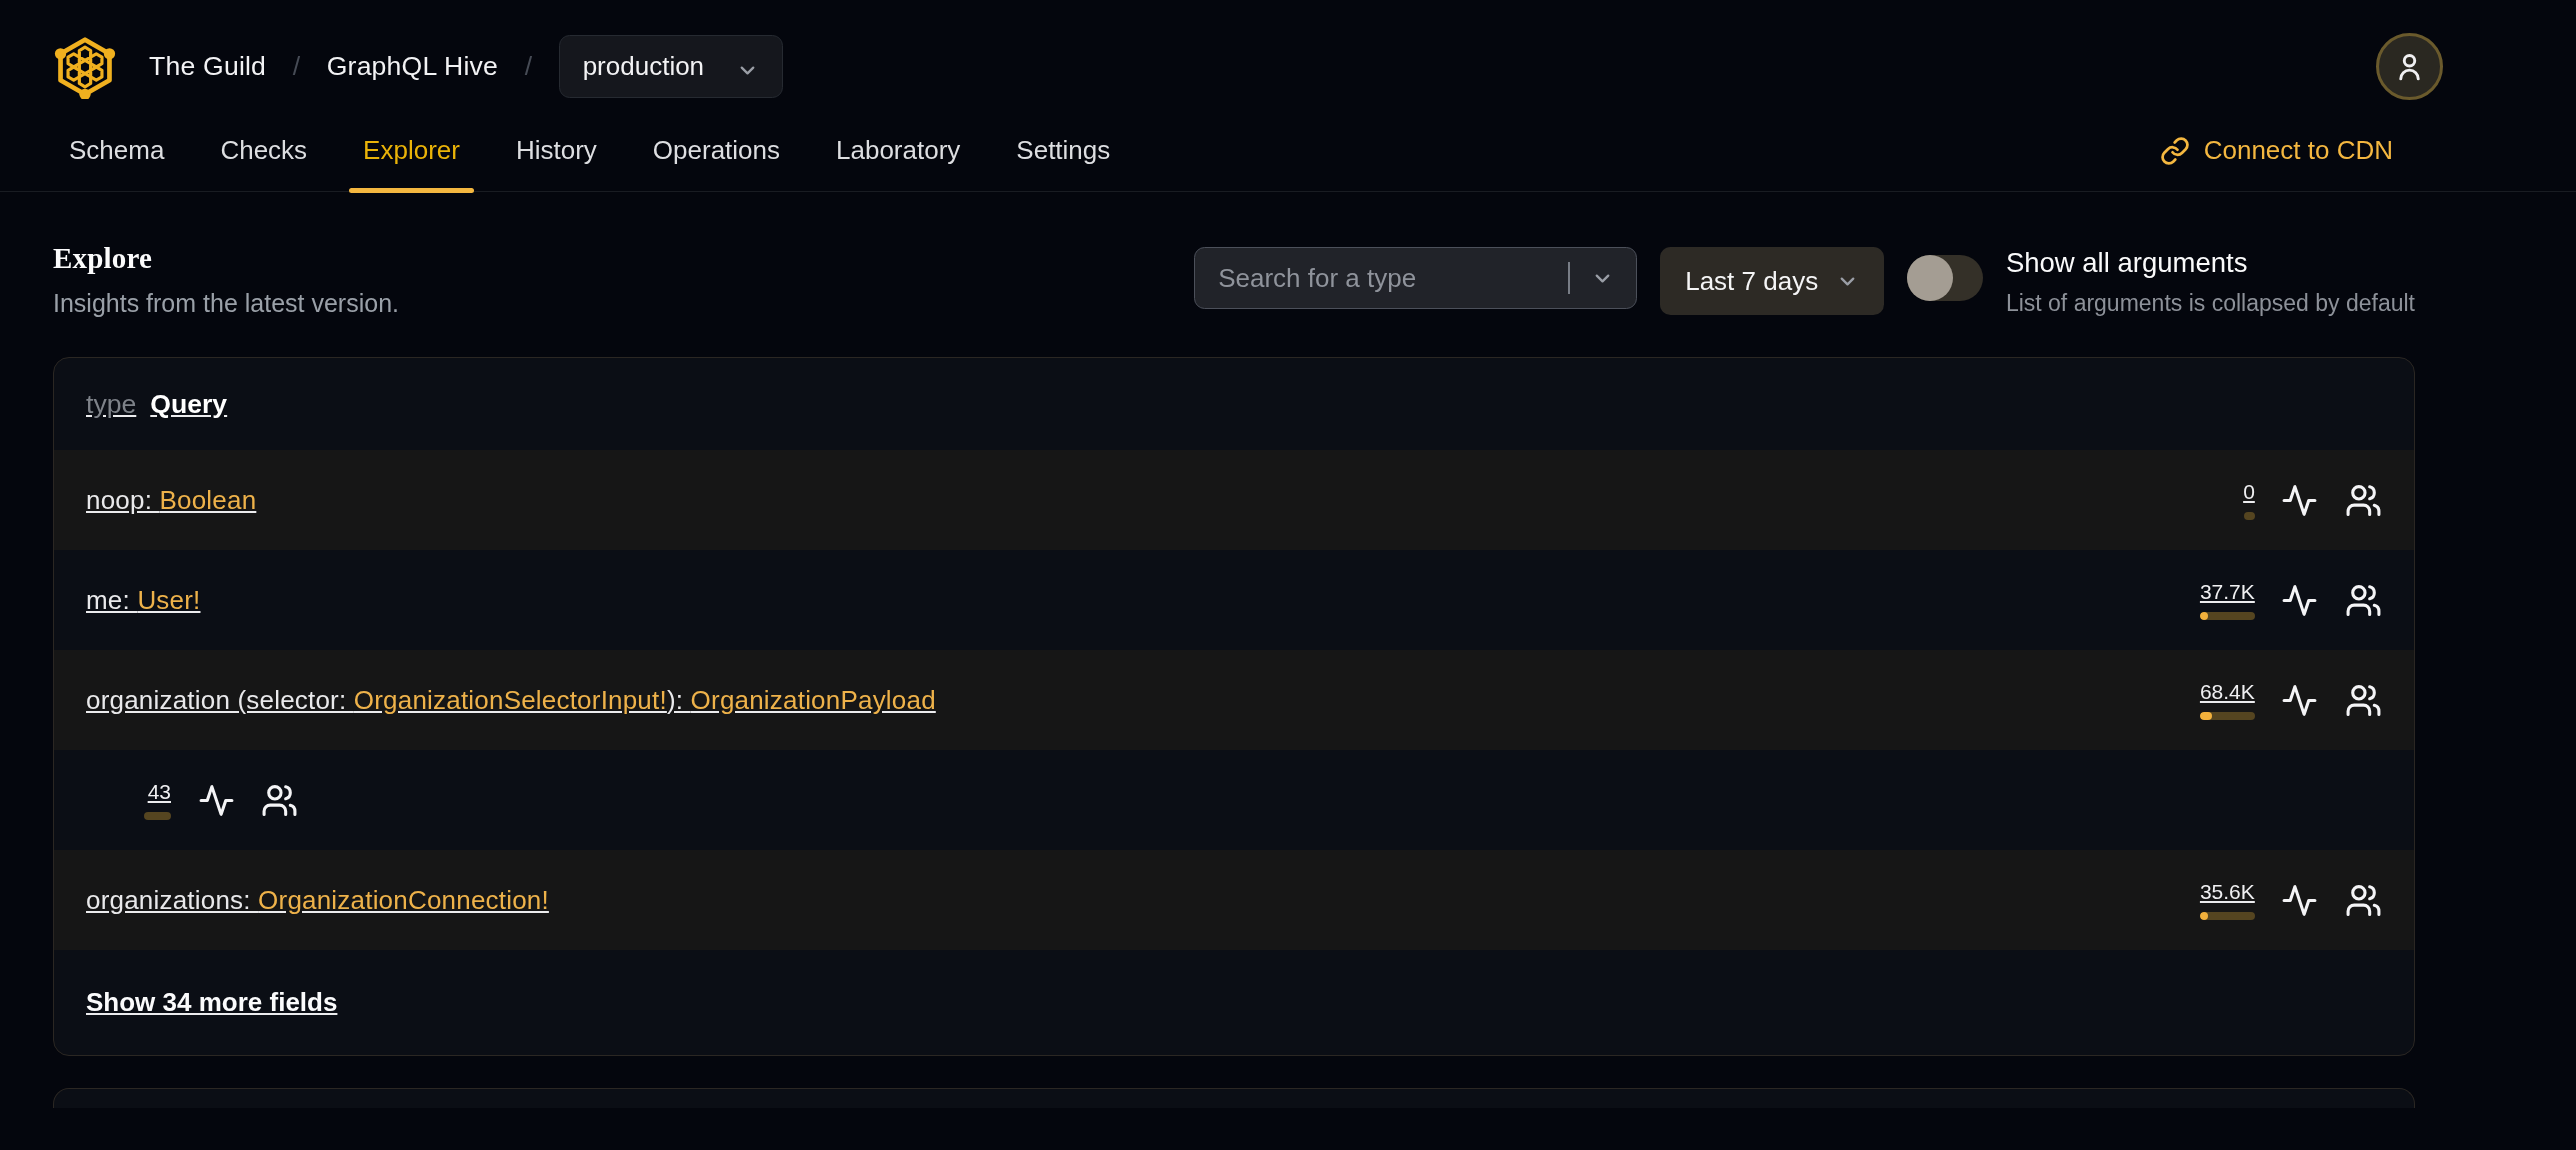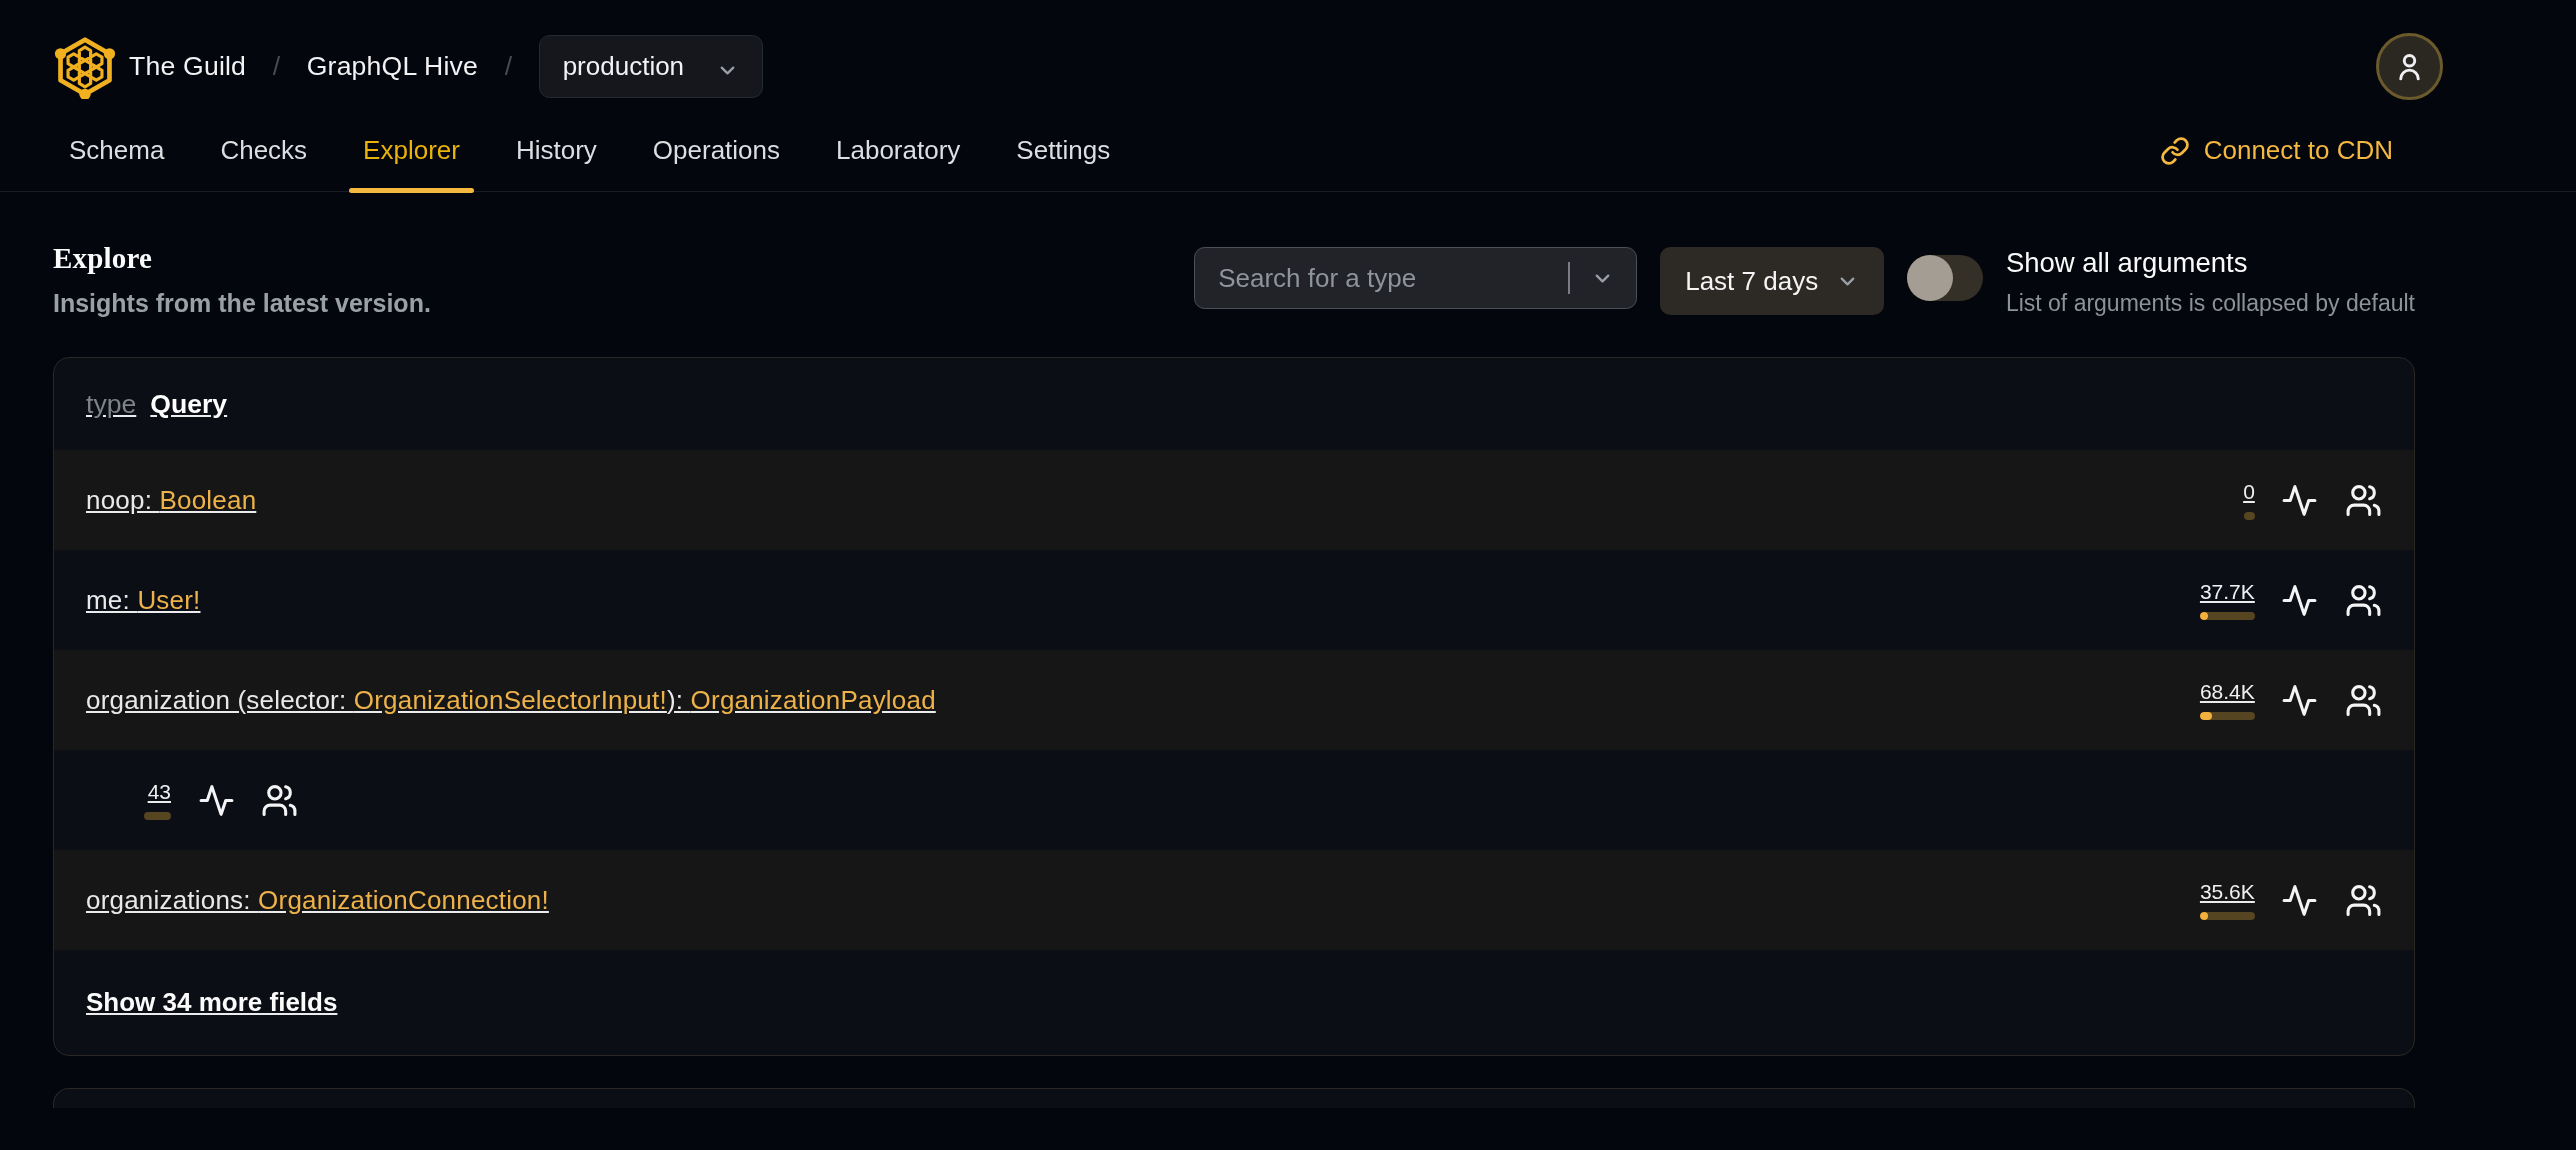--- a/index.html
+++ b/index.html
@@ -6,21 +6,21 @@
   html,body { width:2576px; height:1151px; overflow:hidden; }
   body {
     background:#04060d;
     color:#ececee;
     font-family:"Liberation Sans", sans-serif;
     -webkit-font-smoothing:antialiased;
   }
   
   .topbar { display:flex; align-items:center; padding:23px 133px 0 53px; height:110px; }
   .logo { width:64px; height:64px; flex:0 0 auto; }
-  .crumbs { display:flex; align-items:center; margin-left:12px; font-size:26.6px; }
+  .crumbs { display:flex; align-items:center; margin-left:32px; font-size:26.6px; }
   .crumb { color:#f2f2f4; font-weight:500; letter-spacing:0.2px; }
   .slash { color:#464b55; font-size:26.6px; margin:0 26.6px; font-weight:400; }
   .target-select {
     display:flex; align-items:flex-end; gap:32px;
     background:#15171d; border:1.8px solid #262a31; border-radius:10.6px;
     padding:15px 23px; font-size:26px; color:#f2f2f4; cursor:pointer;
   }
   .chev { width:23px; height:23px; stroke:#9a9ea6; stroke-width:2.4; fill:none;
           stroke-linecap:round; stroke-linejoin:round; }
   .spacer { flex:1; }
@@ -40,21 +40,21 @@
   .tab.active::after { content:""; position:absolute; left:0; right:0; bottom:-1.8px;
          height:5.3px; background:#f4b740; border-radius:2.7px; }
   .cdn-link { margin-left:auto; display:flex; align-items:center; gap:14px;
               color:#f4b740; font-size:26px; cursor:pointer; }
   .cdn-link svg { width:30px; height:30px; stroke:#f4b740; stroke-width:2.2; fill:none;
                   stroke-linecap:round; stroke-linejoin:round; }
   
   .page-head { display:flex; justify-content:space-between; align-items:flex-start;
                padding:50px 161px 0 53px; }
   .ph-title { font-size:29px; font-weight:700; color:#fbfbfc; letter-spacing:0.2px;font-family:Liberation Serif, serif; }
-  .ph-sub { font-size:25px; color:#9aa0a8; margin-top:14px;font-weight:bold; }
+  .ph-sub { font-size:25px; color:#9aa0a8; margin-top:14px; }
   .controls { display:flex; align-items:flex-start; gap:23px; padding-top:5.3px;padding-left:18px; }
   .type-search { position:relative; width:443px; }
   .type-search input {
     width:100%; height:62px; background:#212329; border:1.8px solid #4c505a;
     border-radius:10.6px; color:#ececee; font-size:26px; padding:0 98px 0 23px;
     font-family:"Liberation Sans", sans-serif; outline:none;
   }
   .type-search input::placeholder { color:#8f939b; }
   .ts-sep { position:absolute; right:67px; top:15px; width:1.8px; height:32px; background:#787d86; }
   .ts-chev { position:absolute; right:23px; top:19.5px; }

